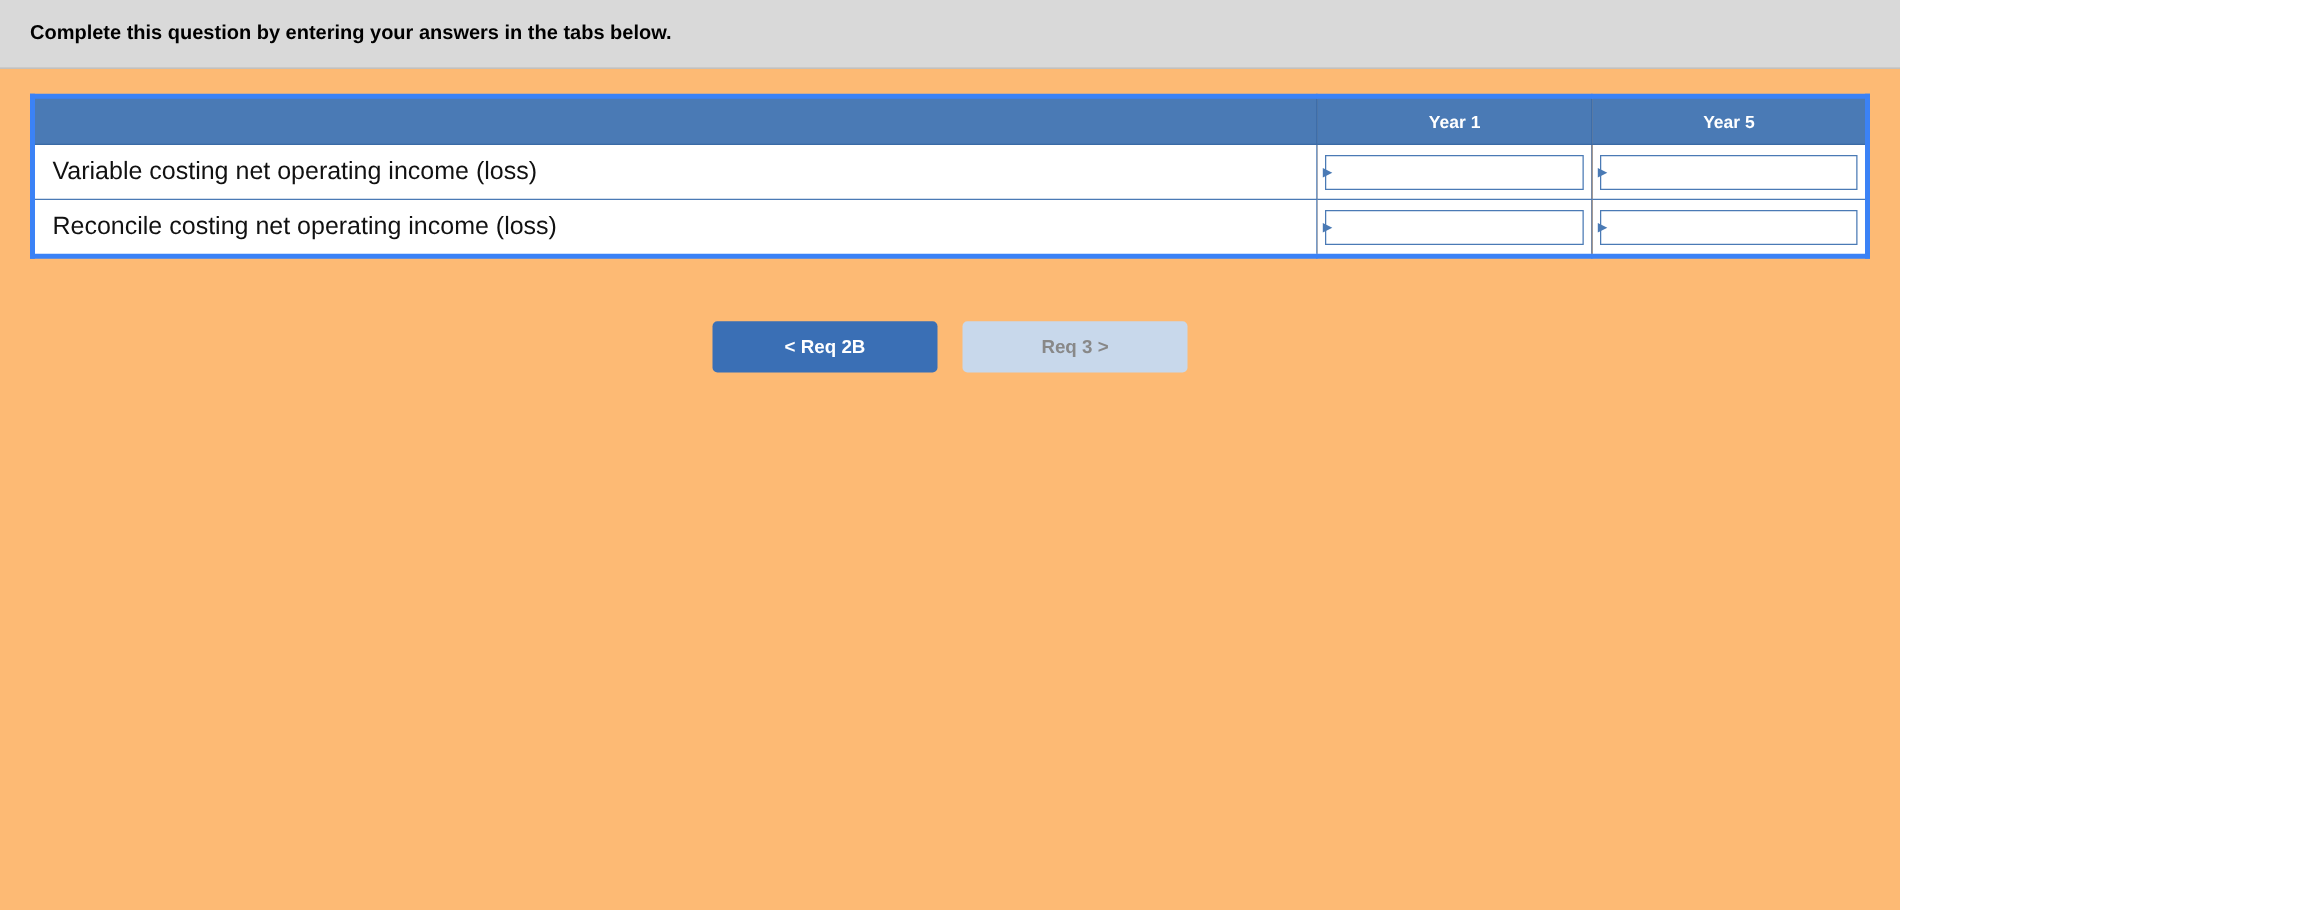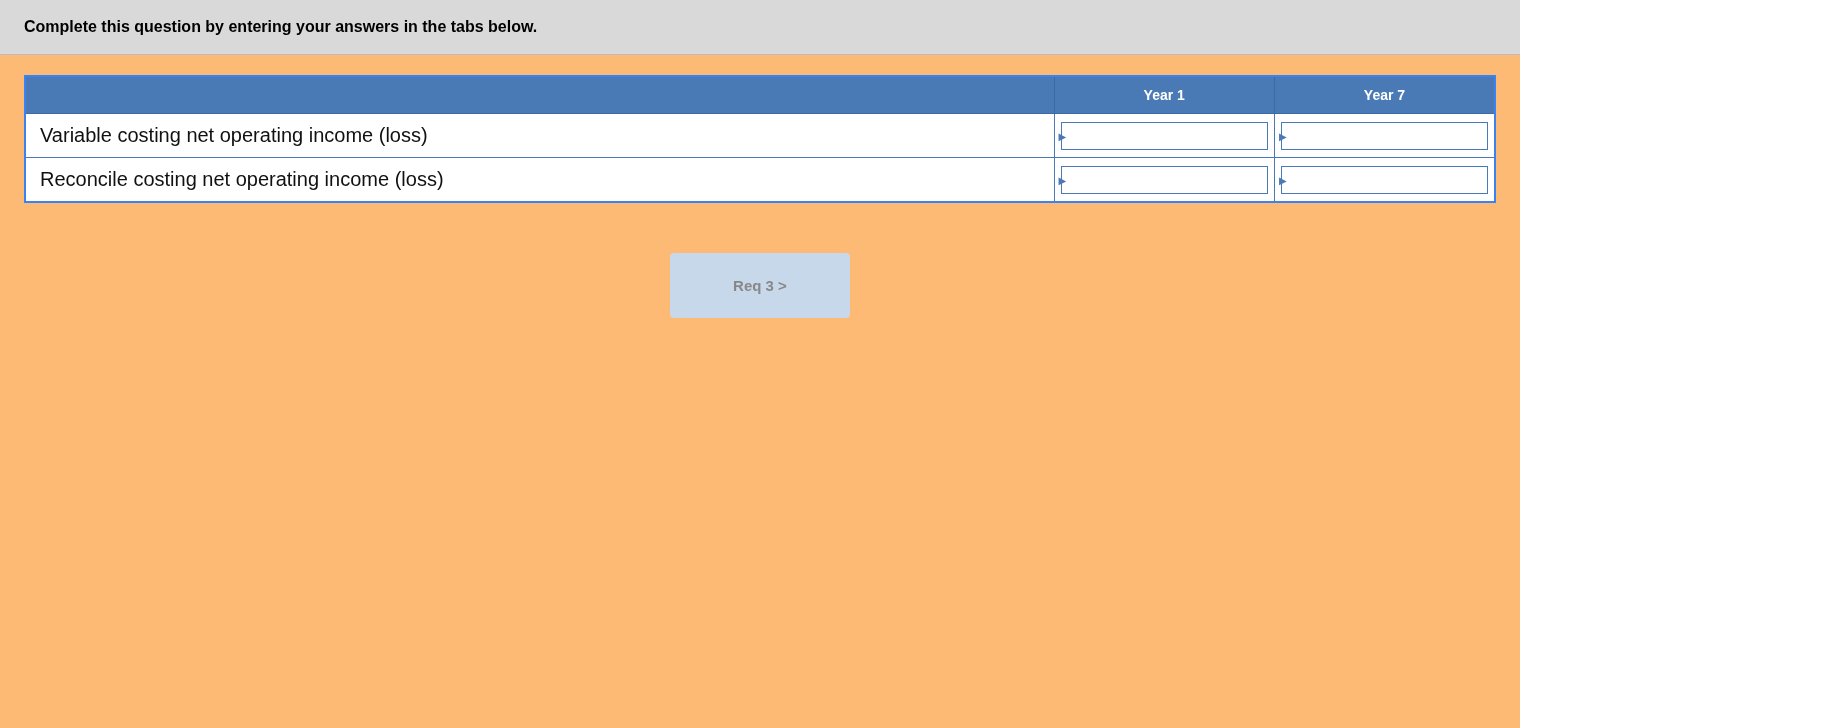--- a/index.html
+++ b/index.html
@@ -88,21 +88,21 @@
 
     
     .main-content {
       padding: 20px 24px;
     }
 
     
     .data-table {
       width: 100%;
       border-collapse: collapse;
-      border: 2px solid #3b82f6;
+      border: 4px solid #3b82f6;
       margin-bottom: 30px;
     }
 
     .data-table thead tr {
       background: #4a7ab5;
     }
 
     .data-table thead th {
       color: #fff;
       font-weight: bold;
@@ -184,21 +184,21 @@
       font-weight: bold;
       cursor: pointer;
       border-radius: 4px;
       min-width: 180px;
     }
 
     .btn-next {
       background: #c8d8eb;
       color: #888;
       border: none;
-      padding: 24px 40px;
+      padding: 12px 40px;
       font-size: 15px;
       font-weight: bold;
       cursor: pointer;
       border-radius: 4px;
       min-width: 180px;
     }
   </style>
 </head>
 <body>
 
@@ -210,21 +210,21 @@
 
 
 
   <div class="main-content">
 
     <table class="data-table">
       <thead>
         <tr>
           <th class="label-col"></th>
           <th class="data-col">Year 1</th>
-          <th class="data-col">Year 7</th>
+          <th class="data-col">Year 5</th>
         </tr>
       </thead>
       <tbody>
 
         <tr class="table-row">
           <td class="label-cell">Variable costing net operating income (loss)</td>
           <td class="input-cell">
             <input type="text" class="input-field" placeholder="" style="">
           </td>
           <td class="input-cell">
@@ -239,17 +239,18 @@
             <input type="text" class="input-field" placeholder="" style="">
           </td>
           <td class="input-cell">
             <input type="text" class="input-field" placeholder="" style="">
           </td>
         </tr>
       </tbody>
     </table>
 
     <div class="nav-buttons">
+      <button class="btn-prev">&lt; Req 2B</button>
       <button class="btn-next">Req 3 &gt;</button>
     </div>
 
   </div>
 </div>
 
 </body></html>

